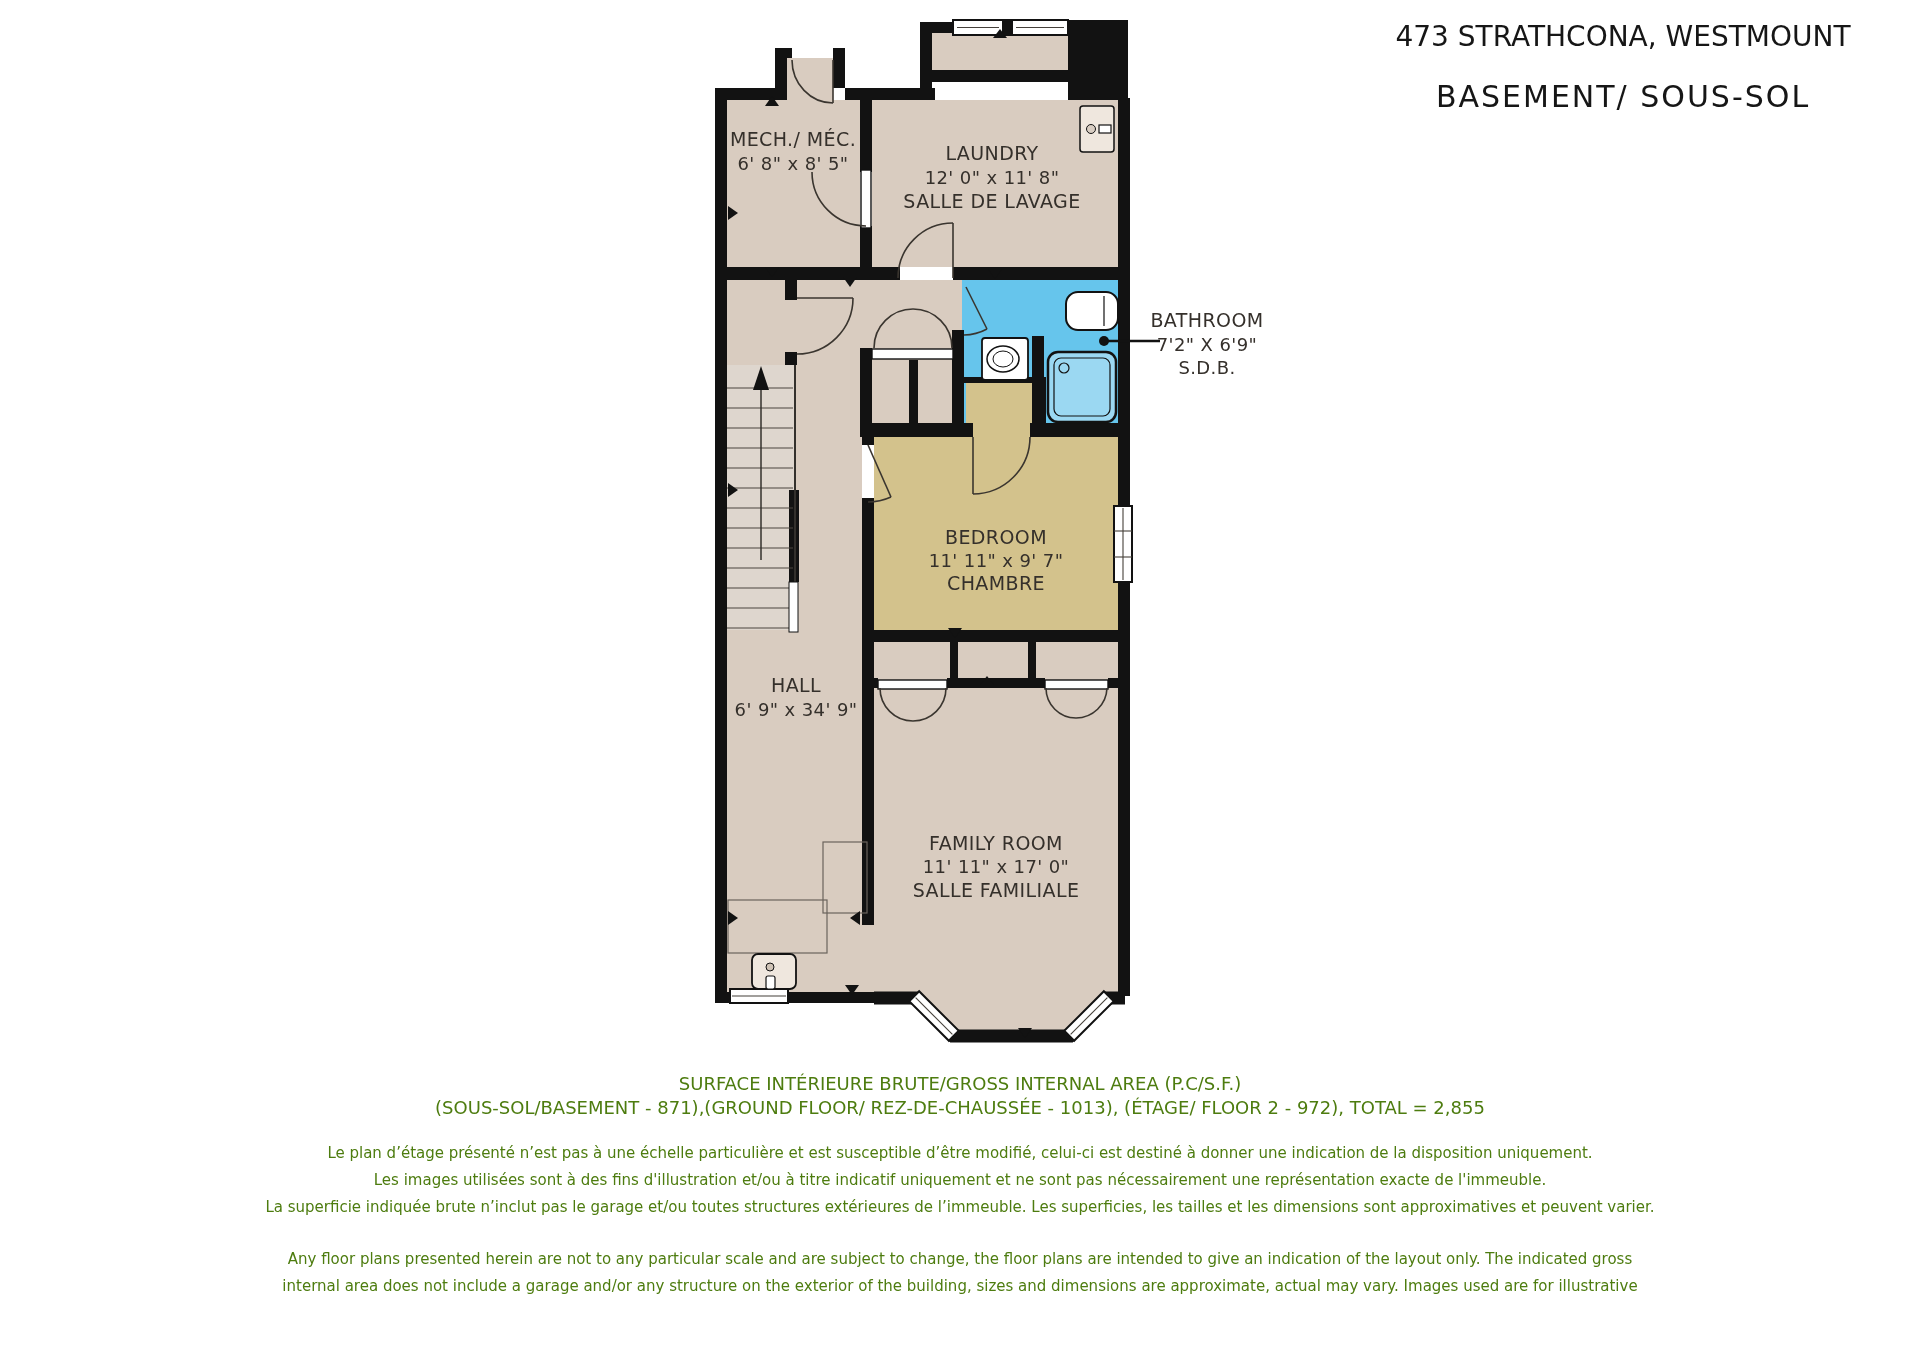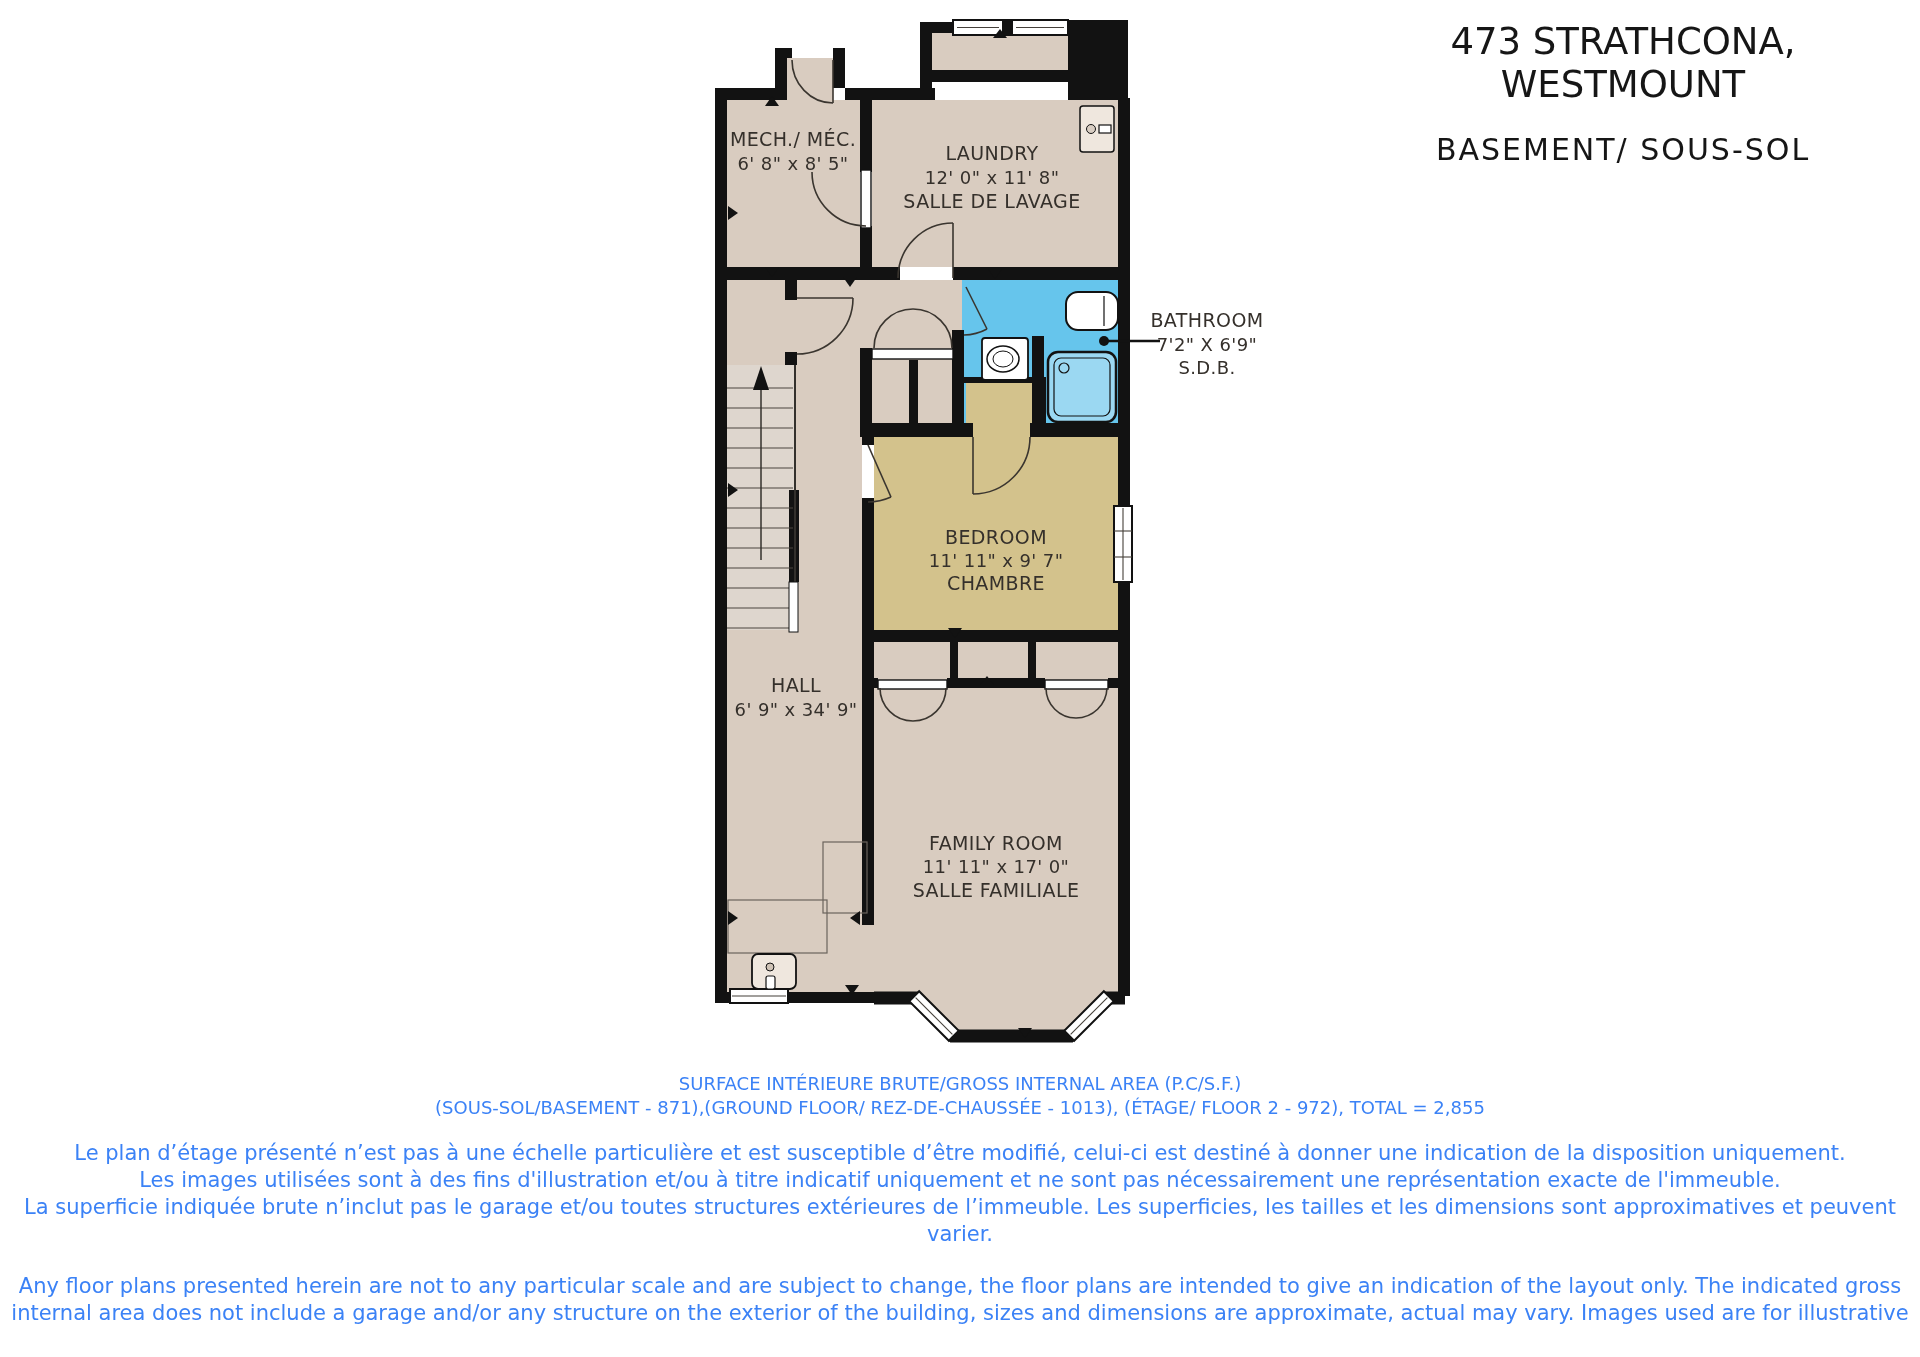--- a/index.html
+++ b/index.html
@@ -22,27 +22,27 @@
   .thin{fill:none;stroke:#6a635c;stroke-width:1.2;}
   .fix{fill:#ffffff;stroke:#121212;}
   .mk{fill:#121212;}
   .lbl{font-family:"DejaVu Sans","Liberation Sans",sans-serif;fill:var(--c-label,#35302b);
        text-anchor:middle;letter-spacing:.4px;}
   .fs19{font-size:19px;}
   .fs18{font-size:18px;}
 
   
   .title{position:absolute;left:1340px;top:20px;width:566px;text-align:center;color:#161616;}
-  .title .t1{font-size:37px;}
+  .title .t1{font-size:28px;}
   .title .t2{font-size:30px;margin-top:26px;letter-spacing:2px;}
 
   
-  .footer{position:absolute;left:0;top:1072px;width:1920px;text-align:center;color:#3b82f6;}
+  .footer{position:absolute;left:0;top:1072px;width:1920px;text-align:center;color:#4d7c0f;}
   .surf{font-size:18px;line-height:24px;}
-  .para{font-size:21px;line-height:27px;}
+  .para{font-size:15px;line-height:27px;}
   .fr{margin-top:20px;}
   .en{margin-top:25px;text-align:center;}
 </style>
 </head>
 <body>
 
 <div id="page">
 
   <svg id="plan-svg" width="1920" height="1060" viewBox="0 0 1920 1060">
 

